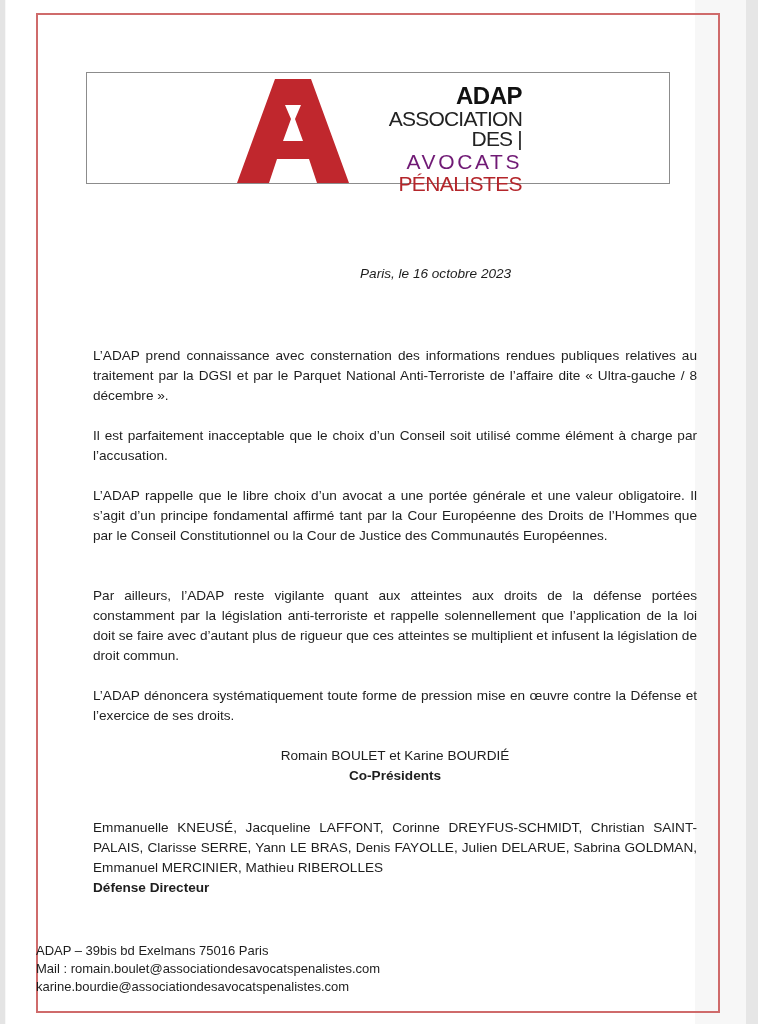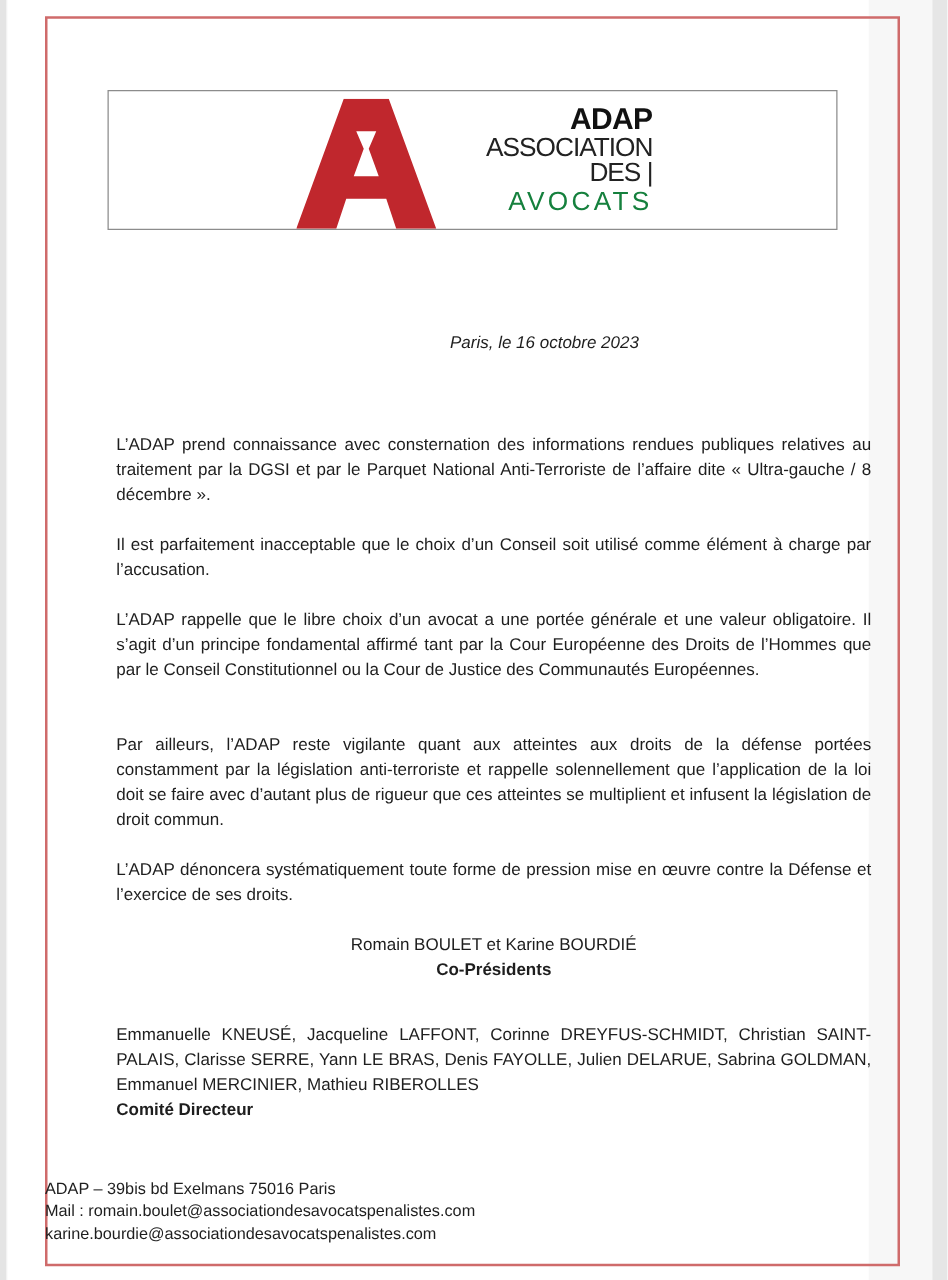--- a/index.html
+++ b/index.html
@@ -19,21 +19,21 @@
     border: 2px solid #cf6b6b; box-sizing: border-box;
   }
   .logo-box {
     position: absolute; left: 80px; top: 72px; width: 584px; height: 112px;
     border: 1px solid #8c8c8c; box-sizing: border-box; background: #fff;
   }
   .logo-a { position: absolute; left: 150px; top: 6px; width: 112px; height: 104px; }
   .logo-text { position: absolute; left: 265px; top: 10px; width: 170px; text-align: right; }
   .logo-adap { font-weight: bold; font-size: 24px; color: #111; letter-spacing: -0.5px; line-height: 26px; }
   .logo-assoc { font-size: 21px; color: #222; letter-spacing: -0.8px; line-height: 20px; }
-  .logo-avocats { font-size: 21px; color: #15803d; letter-spacing: 2.6px; line-height: 22px; margin-top: 2px; }
+  .logo-avocats { font-size: 21px; color: #701a75; letter-spacing: 2.6px; line-height: 22px; margin-top: 2px; }
   .logo-penal { font-size: 21px; color: #b4262b; letter-spacing: -0.6px; line-height: 22px; }
 
   .text { font-family: "Liberation Sans", sans-serif; font-size: 13.6px; color: #1e1e1e; }
   .date { position: absolute; left: 354px; top: 266px; font-style: italic; }
   .para { position: absolute; left: 87px; width: 604px; line-height: 20px; text-align: justify; }
   .p1 { top: 346px; }
   .p2 { top: 426px; }
   .p3 { top: 486px; }
   .p4 { top: 586px; }
   .p5 { top: 686px; }
@@ -55,39 +55,40 @@
 
   <div class="logo-box">
     <svg class="logo-a" viewBox="0 0 112 104">
       <polygon points="38,0 74,0 112,104 80,104 72,80 40,80 32,104 0,104" fill="#c0272d"></polygon>
       <polygon points="48,26 64,26 58,40 66,62 46,62 54,40" fill="#ffffff"></polygon>
     </svg>
     <div class="logo-text">
       <div class="logo-adap">ADAP</div>
       <div class="logo-assoc">ASSOCIATION DES |</div>
       <div class="logo-avocats">AVOCATS</div>
+      <div class="logo-penal">PÉNALISTES</div>
     </div>
   </div>
 
   <div class="text date">Paris, le 16 octobre 2023</div>
 
   <div class="text para p1">L’ADAP prend connaissance avec consternation des informations rendues publiques relatives au traitement par la DGSI et par le Parquet National Anti-Terroriste de l’affaire dite « Ultra-gauche / 8 décembre ».</div>
   <div class="text para p2 justify-last">Il est parfaitement inacceptable que le choix d’un Conseil soit utilisé comme élément à charge par l’accusation.</div>
   <div class="text para p3">L’ADAP rappelle que le libre choix d’un avocat a une portée générale et une valeur obligatoire. Il s’agit d’un principe fondamental affirmé tant par la Cour Européenne des Droits de l’Hommes que par le Conseil Constitutionnel ou la Cour de Justice des Communautés Européennes.</div>
   <div class="text para p4">Par ailleurs, l’ADAP reste vigilante quant aux atteintes aux droits de la défense portées constamment par la législation anti-terroriste et rappelle solennellement que l’application de la loi doit se faire avec d’autant plus de rigueur que ces atteintes se multiplient et infusent la législation de droit commun.</div>
   <div class="text para p5 justify-last">L’ADAP dénoncera systématiquement toute forme de pression mise en œuvre contre la Défense et l’exercice de ses droits.</div>
 
   <div class="text sig sig1">
     <div>Romain BOULET et Karine BOURDIÉ</div>
     <div class="bold">Co-Présidents</div>
   </div>
 
   <div class="text sig sig2">
     <div>Emmanuelle KNEUSÉ, Jacqueline LAFFONT, Corinne DREYFUS-SCHMIDT, Christian SAINT-PALAIS, Clarisse SERRE, Yann LE BRAS, Denis FAYOLLE, Julien DELARUE, Sabrina GOLDMAN, Emmanuel MERCINIER, Mathieu RIBEROLLES</div>
-    <div class="bold">Comité Directeur</div>
+    <div class="bold">Défense Directeur</div>
   </div>
 
   <div class="text footer">
     <div>ADAP – 39bis bd Exelmans 75016 Paris</div>
     <div>Mail : romain.boulet@associationdesavocatspenalistes.com</div>
     <div>karine.bourdie@associationdesavocatspenalistes.com</div>
   </div>
 </div>
 
 </body></html>

